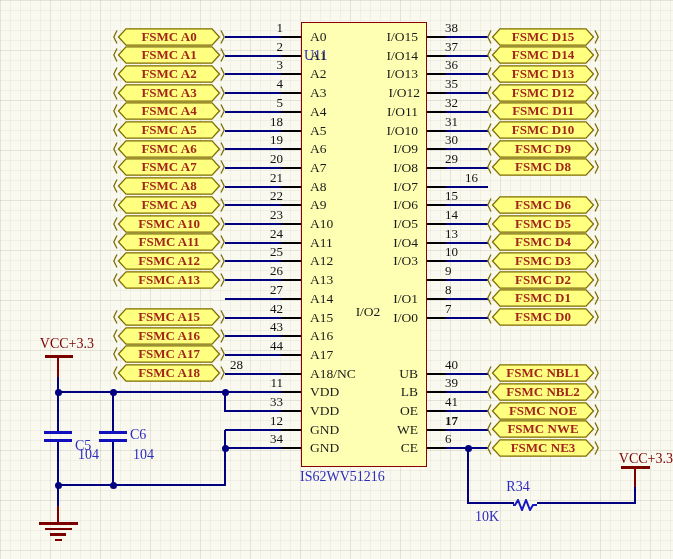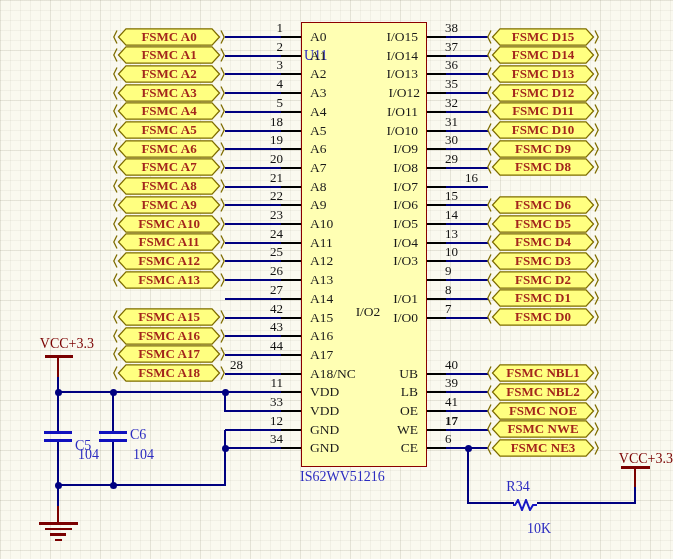--- a/index.html
+++ b/index.html
@@ -49,21 +49,21 @@
   <div class="blue-text" style="left:78px;top:447px;">104</div>
   <div class="seg" style="left:44px;top:431px;width:28px;height:3px;background:#1010BE;"></div>
   <div class="seg" style="left:44px;top:439px;width:28px;height:3px;background:#1010BE;"></div>
 
   <div class="blue-text" style="left:130px;top:427px;">C6</div>
   <div class="blue-text" style="left:133px;top:447px;">104</div>
   <div class="seg" style="left:99px;top:431px;width:28px;height:3px;background:#1010BE;"></div>
   <div class="seg" style="left:99px;top:439px;width:28px;height:3px;background:#1010BE;"></div>
 
   <div class="blue-text" style="left:497px;top:479px;width:42px;text-align:center;">R34</div>
-  <div class="blue-text" style="left:509px;top:509px;width:42px;text-align:right;margin-top:12px;">10K</div>
+  <div class="blue-text" style="left:475px;top:509px;width:42px;text-align:left;">10K</div>
   <div class="abs" style="left:513px;top:497px;width:24px;height:12px;">
     <svg width="24" height="12" viewBox="0 0 24 12">
       <polyline points="0,6 2,6 5,1 9,11 13,1 17,11 20,6 24,6" fill="none" stroke="#1717C4" stroke-width="2"></polyline>
     </svg>
   </div>
 
   <div class="abs" style="left:36px;top:505px;width:46px;height:38px;">
     <div class="seg" style="left:21px;top:0px;width:2px;height:17px;background:#7A0000;"></div>
     <div class="seg" style="left:3px; top:17px;  width:39px;height:2.5px;background:#7A0000;"></div>
     <div class="seg" style="left:9px; top:22.5px;width:27px;height:2.5px;background:#7A0000;"></div>

